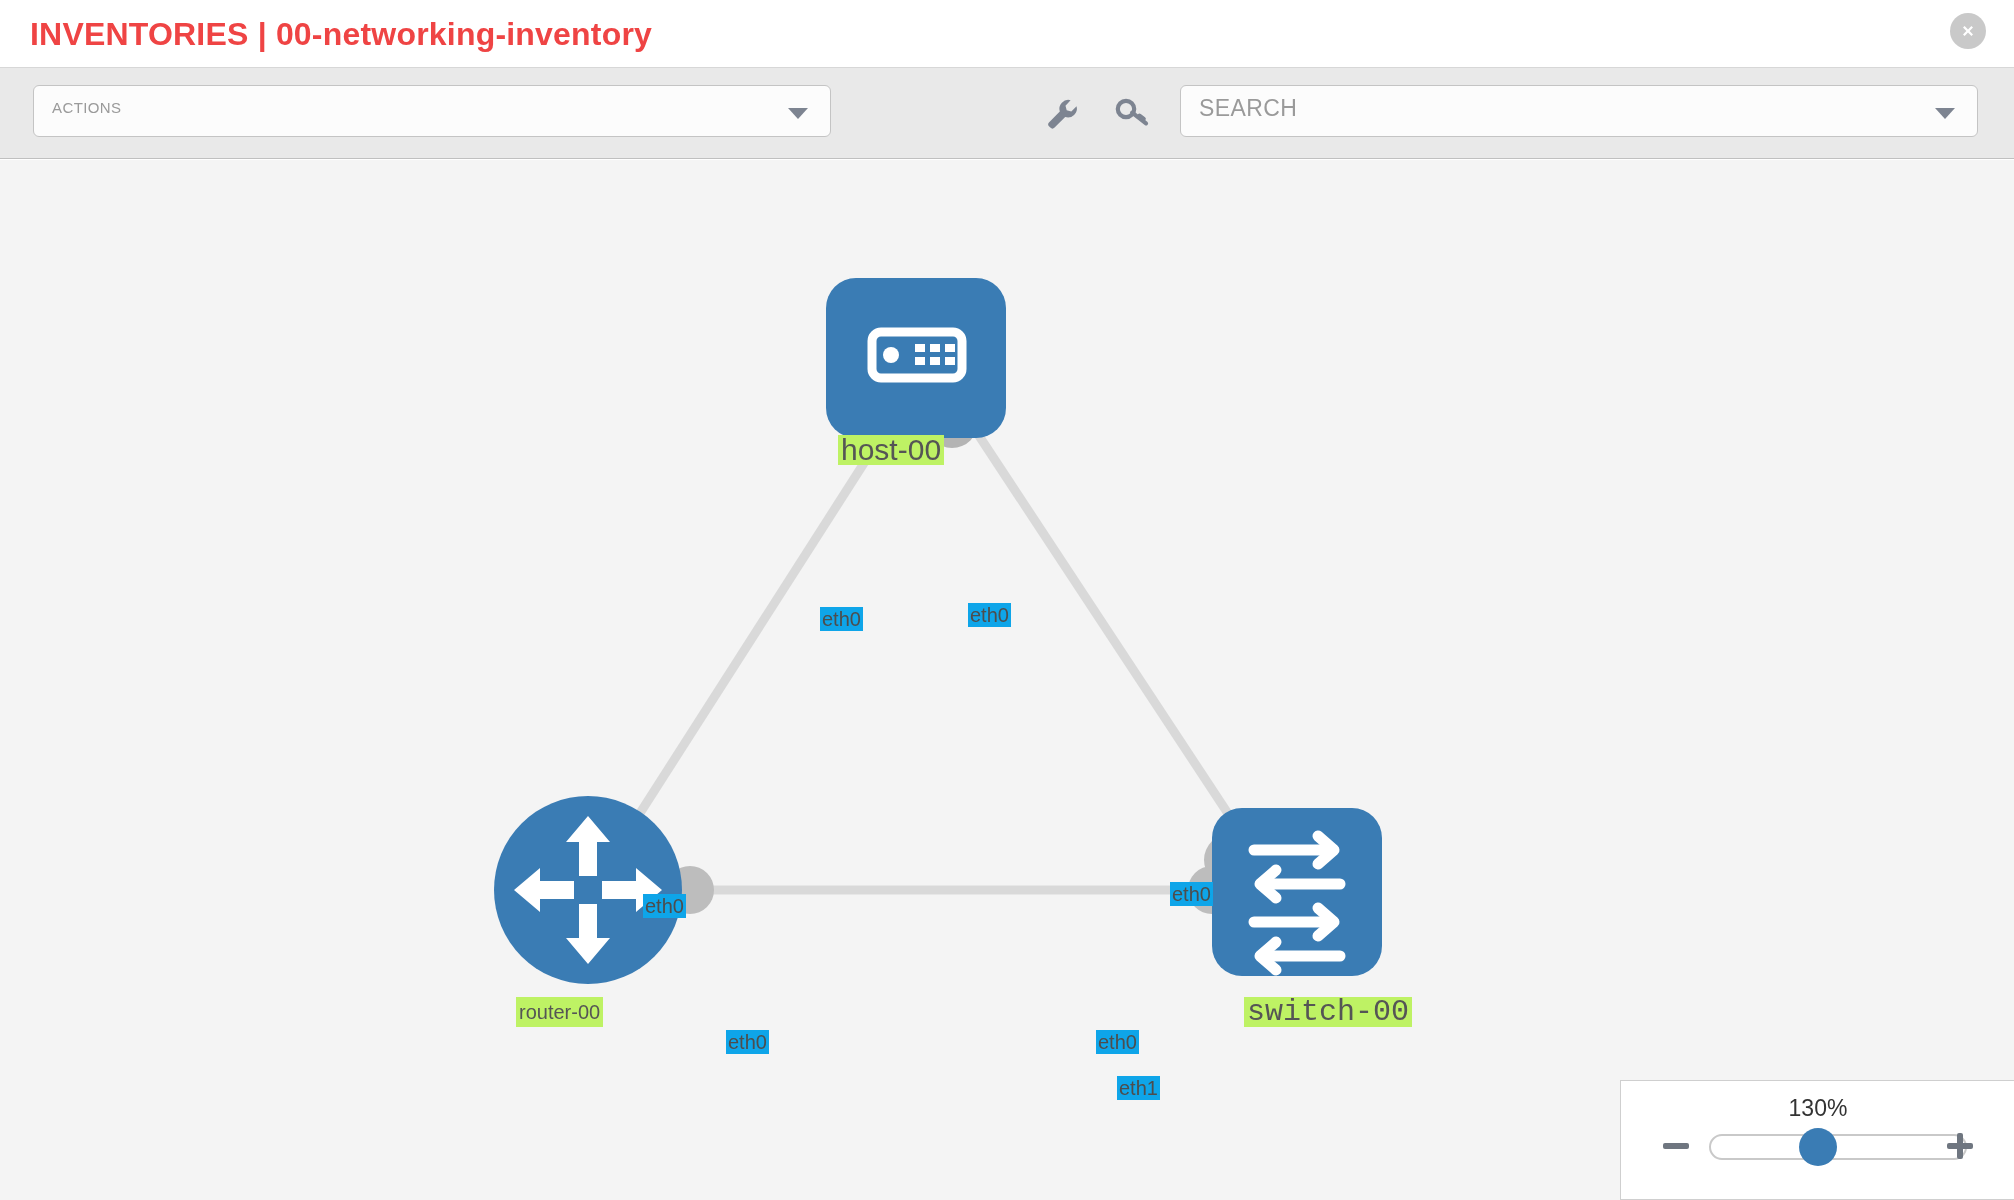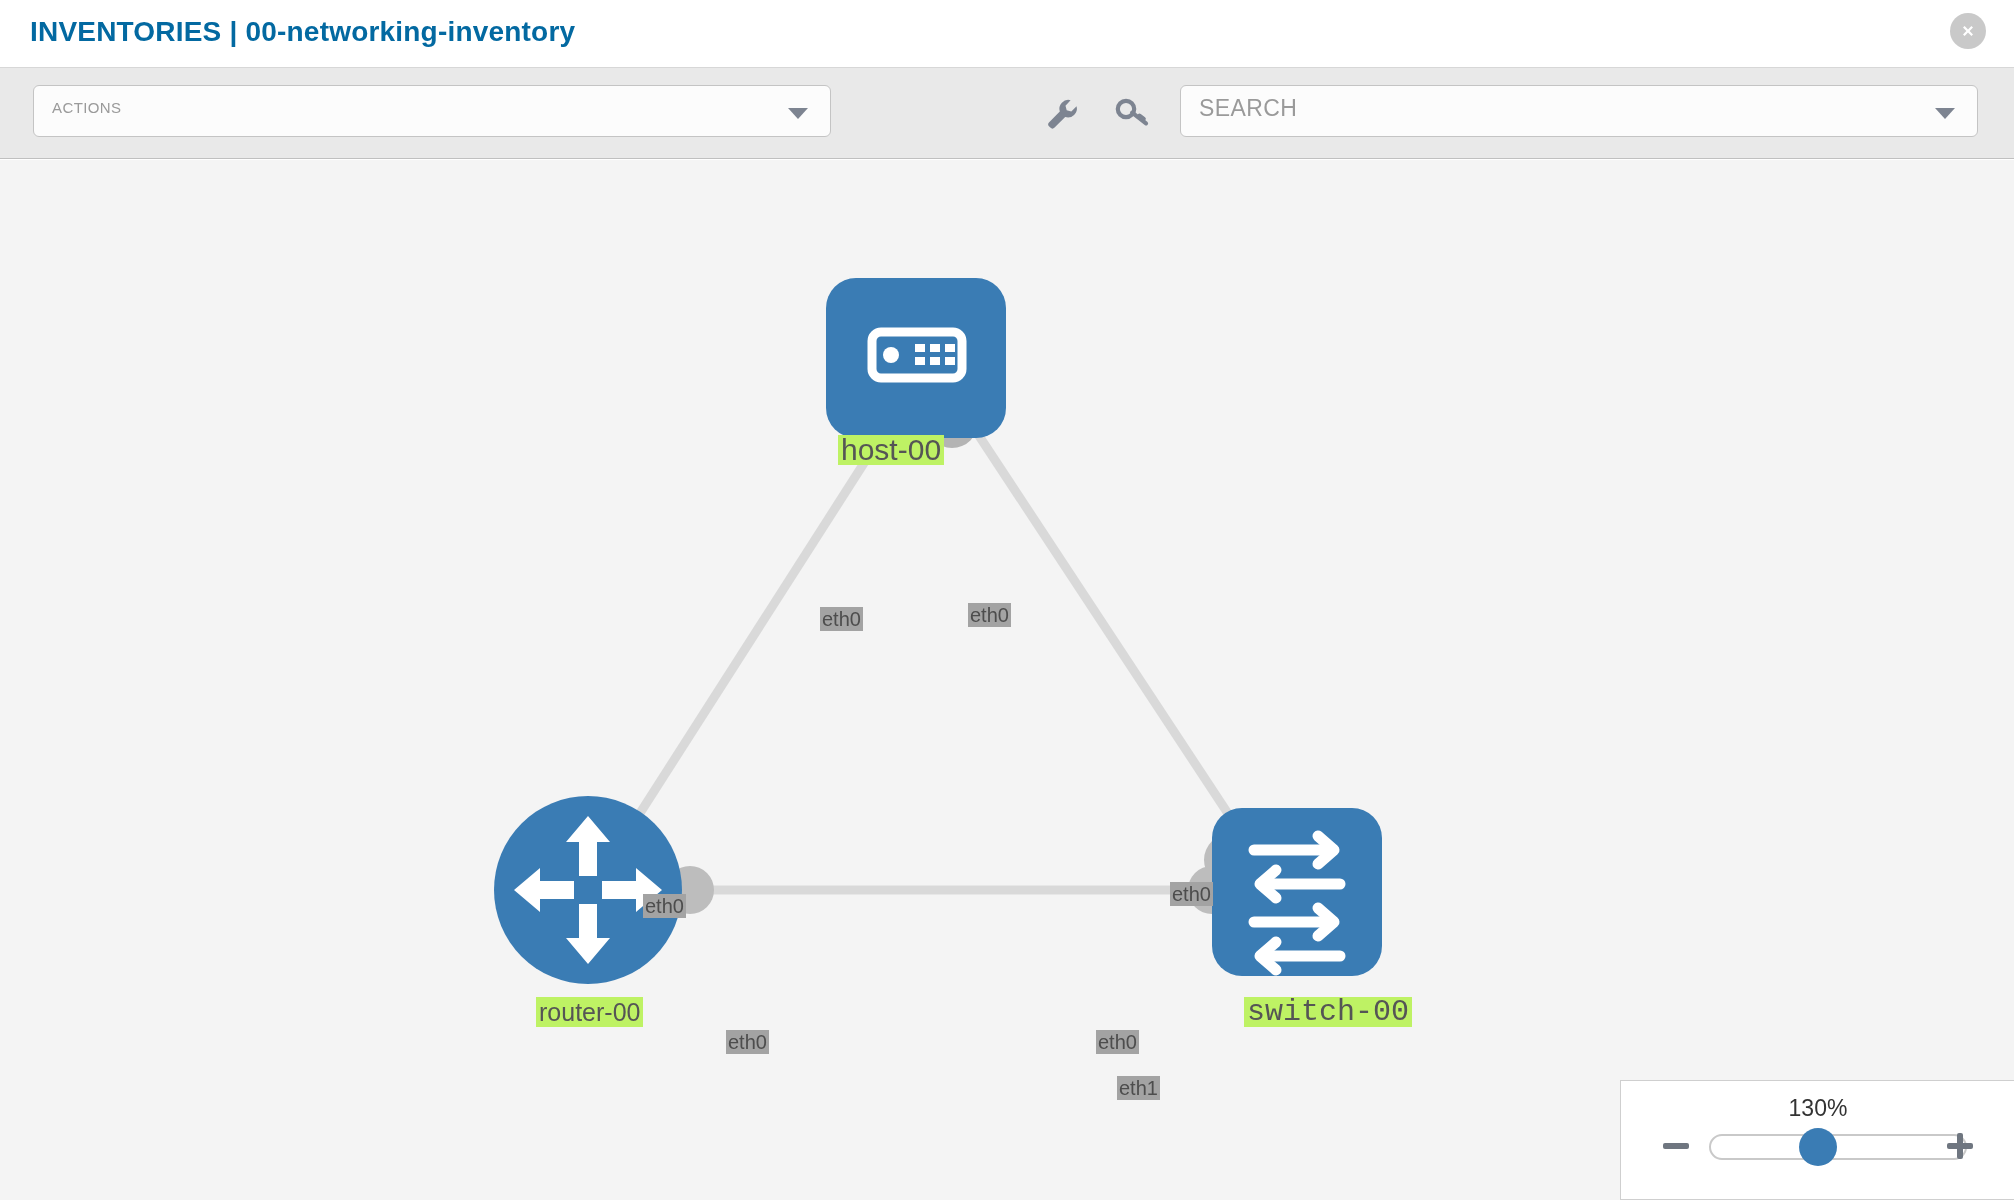--- a/index.html
+++ b/index.html
@@ -16,23 +16,23 @@
   .header {
     position: absolute;
     left: 0; top: 0;
     width: 2014px; height: 68px;
     background: #ffffff;
     border-bottom: 1px solid #d7d7d7;
   }
   .page-title {
     position: absolute;
     left: 30px; top: 16px;
-    font-size: 28px;
+    font-size: 32px;
     font-weight: bold;
-    color: #0369a1;
+    color: #ef4444;
     letter-spacing: 0.2px;
     white-space: nowrap;
   }
   .close-btn {
     position: absolute;
     right: 28px; top: 13px;
     width: 36px; height: 36px;
     border-radius: 50%;
     background: #c9c9c9;
     cursor: pointer;
@@ -115,21 +115,21 @@
     position: absolute;
     background: #bef264;
     color: #555555;
     font-size: 26px;
     padding: 0 3px;
     white-space: nowrap;
     line-height: 30px;
   }
   .iface-label {
     position: absolute;
-    background: #a3a3a3;
+    background: #0ea5e9;
     color: #4d4d4d;
     font-size: 20px;
     padding: 0 2px;
     white-space: nowrap;
     line-height: 24px;
   }
 
   
   .zoom-panel {
     position: absolute;
@@ -271,21 +271,21 @@
           <path d="M1276 710 l-16 14 16 14"></path>
         <path d="M1254 762 h78"></path>
           <path d="M1318 748 l16 14 -16 14"></path>
         <path d="M1340 796 h-78"></path>
           <path d="M1276 782 l-16 14 16 14"></path>
       </g>
     </g>
   </svg>
 
   <div class="node-label" style="left:838px; top:275px; font-size:30px;">host-00</div>
-  <div class="node-label" style="left:536px; top:837px; font-size:25px;">router-00</div>
+  <div class="node-label" style="left:516px; top:837px; font-size:20px;">router-00</div>
   <div class="node-label" style="left:1244px; top:837px; font-size:30px;font-family:Liberation Mono, monospace;">switch-00</div>
 
   <div class="iface-label" style="left:820px; top:447px;">eth0</div>
   <div class="iface-label" style="left:968px; top:443px;">eth0</div>
   <div class="iface-label" style="left:643px; top:734px;">eth0</div>
   <div class="iface-label" style="left:1170px; top:722px;">eth0</div>
   <div class="iface-label" style="left:726px; top:870px;">eth0</div>
   <div class="iface-label" style="left:1096px; top:870px; z-index:1;">eth0</div>
   <div class="iface-label" style="left:1117px; top:916px; z-index:2;">eth1</div>
 </div>

